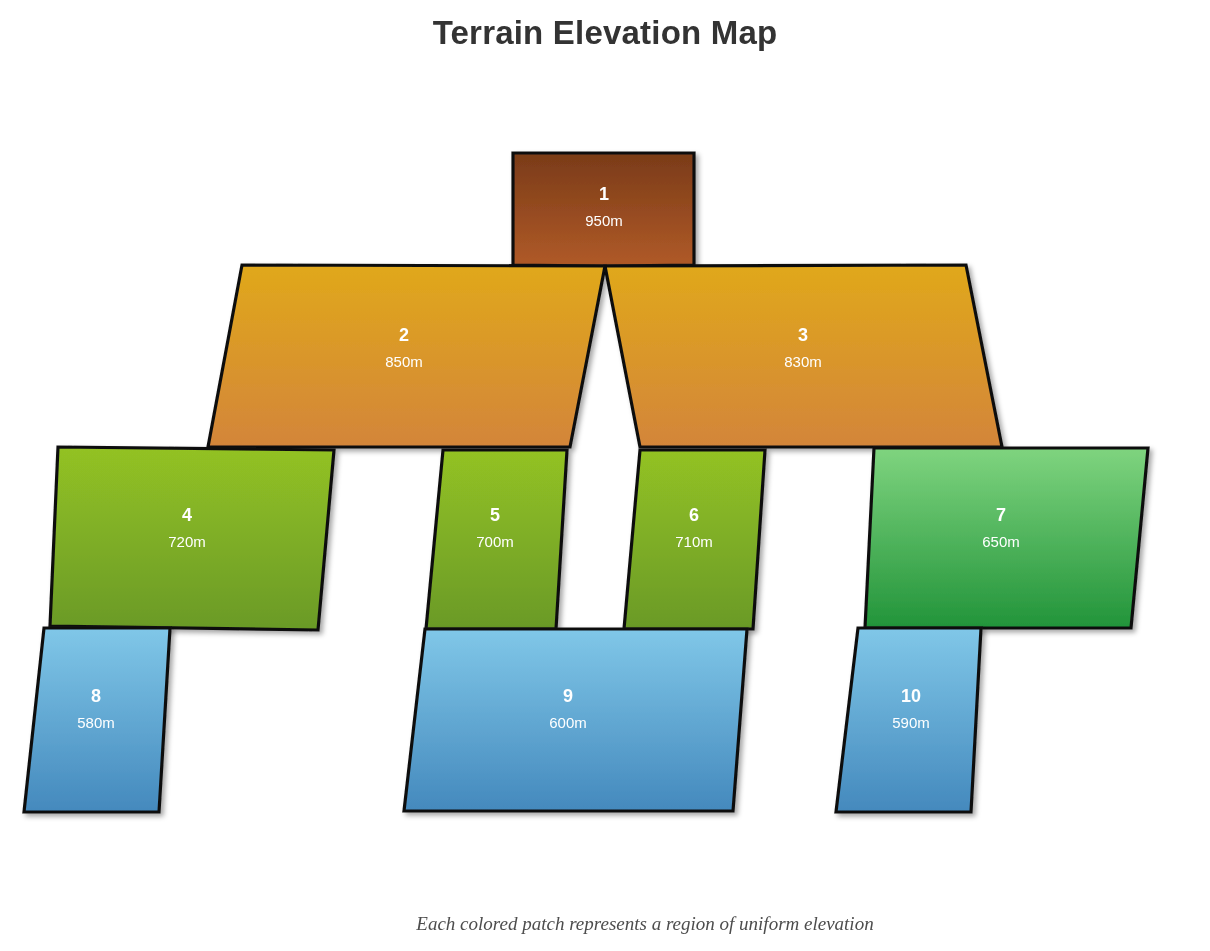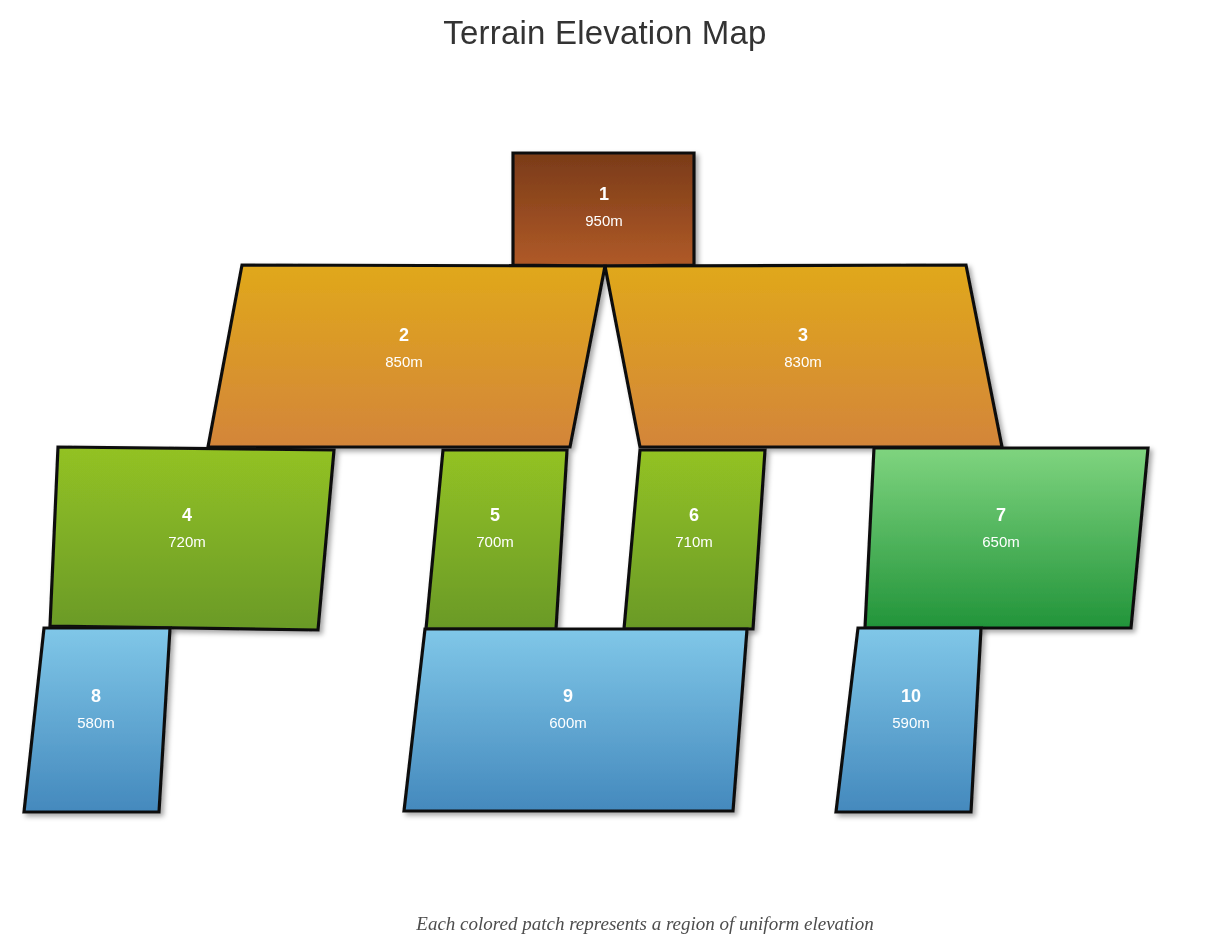--- a/index.html
+++ b/index.html
@@ -20,21 +20,21 @@
     height: 951px;
     background: #ffffff;
   }
   .page-title {
     position: absolute;
     top: 14px;
     left: 0;
     width: 1210px;
     text-align: center;
     font-size: 33px;
-    font-weight: normal;
+    font-weight: bold;
     color: #333333;
     letter-spacing: 0.2px;
   }
   .map-area {
     position: absolute;
     top: 0;
     left: 0;
     width: 1210px;
     height: 951px;
   }

